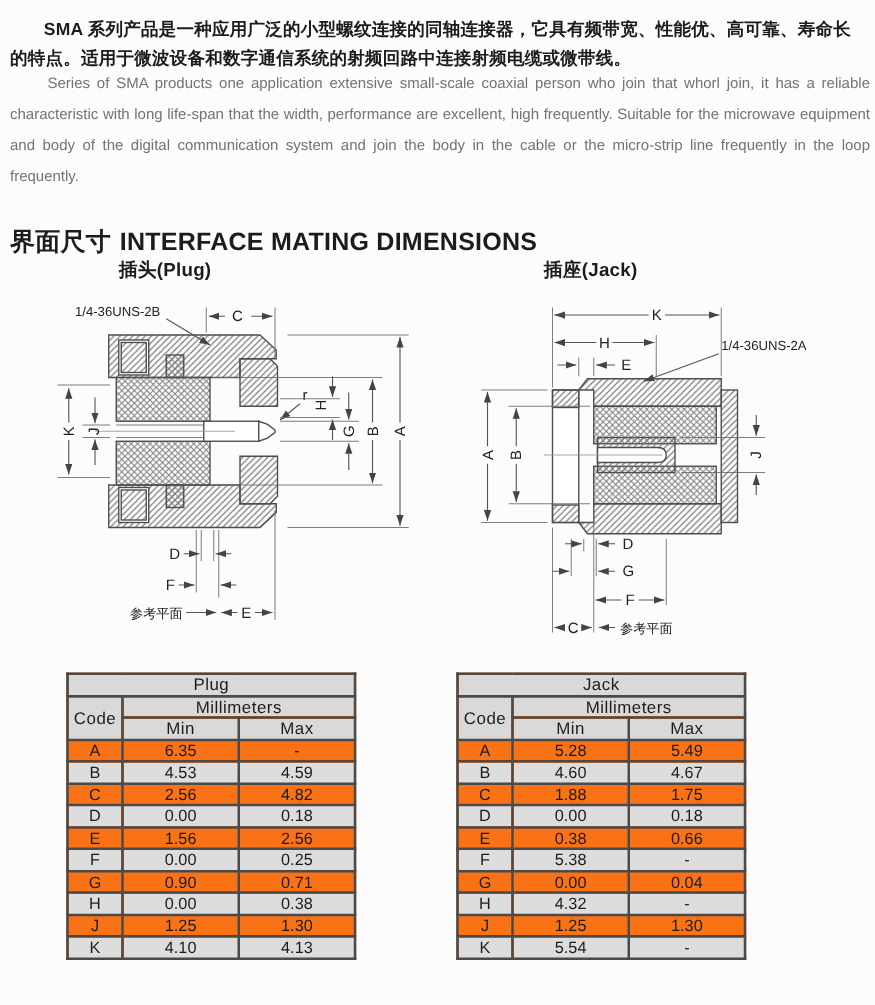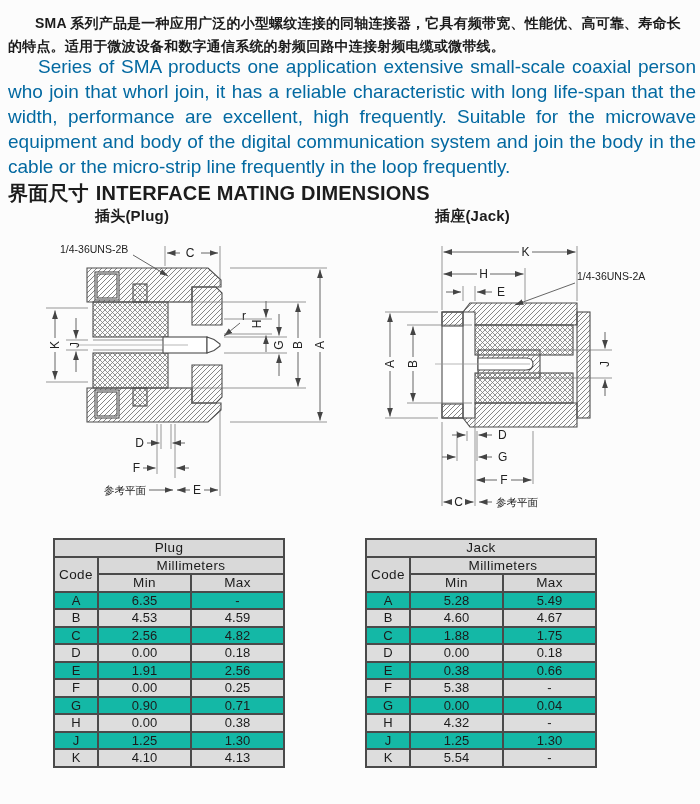--- a/index.html
+++ b/index.html
@@ -5,41 +5,41 @@
   :root{
     --bg:#fcfcfc; --ink:#1c1c1c; --bd:#4a4a4a; --hdr:#d9d9d9; --alt:#dddddd; --line:#555555;
   }
   *{box-sizing:border-box}
   html,body{margin:0;padding:0}
   body{width:700px;height:804px;position:relative;background:var(--bg);color:var(--ink);
        font-family:"Liberation Sans","DejaVu Sans",sans-serif;overflow:hidden}
   .abs{position:absolute}
   .p-cn{left:8px;top:12px;width:686px;font-size:14px;line-height:23px;font-weight:700;
         text-indent:27px;letter-spacing:.2px}
-  .p-en{left:8px;top:54px;width:688px;font-size:19px;line-height:25px;text-indent:30px;
-        text-align:justify;color:#0369a1}
+  .p-en{left:8px;top:54px;width:688px;font-size:12px;line-height:25px;text-indent:30px;
+        text-align:justify;color:#737373}
   .heading{left:8px;top:180px;font-size:20px;font-weight:700;letter-spacing:.2px}
   .heading .en-part{margin-left:7px}
   .fig-label{font-size:15px;font-weight:600;letter-spacing:.2px}
   #plug-label{left:95px;top:207px}
   #jack-label{left:435px;top:207px}
 
   
   .body-shape{fill:url(#hatch);stroke:#4d4d4d;stroke-width:1.1}
   .xbody-shape{fill:url(#xhatch);stroke:#4d4d4d;stroke-width:1.1}
   .white-shape{fill:#ffffff;stroke:#4d4d4d;stroke-width:1.1}
   .ext{stroke:#6a6a6a;stroke-width:.7;fill:none}
   .dim{stroke:var(--line);stroke-width:.9;fill:none}
   .cl{stroke:#999;stroke-width:.7;fill:none}
   .dtext{font-size:12px;fill:#222;font-family:"Liberation Sans","DejaVu Sans",sans-serif}
   .stext{font-size:10.5px;fill:#222;font-family:"Liberation Sans","DejaVu Sans",sans-serif}
 
   
   .dim-table{position:absolute;top:538px;border-collapse:collapse;table-layout:fixed;
-             text-align:center;font-size:13px;background:#14b8a6}
+             text-align:center;font-size:13px;background:#f97316}
   .dim-table td{border:2px solid var(--bd);height:17.5px;padding:0 2px;overflow:hidden}
   .dim-table .hd{background:var(--hdr);font-size:13.5px;letter-spacing:.4px}
   .dim-table tbody tr:nth-child(even) td{background:var(--alt)}
   #plug-table{left:53px;width:230px}
   #jack-table{left:365px;width:229px}
   .c-code{width:44px}.c-min{width:93px}.c-max{width:93px}
 </style>
 </head>
 <body>
 
@@ -318,21 +318,21 @@
         <td>2.56</td>
         <td>4.82</td>
       </tr>
     <tr>
         <td>D</td>
         <td>0.00</td>
         <td>0.18</td>
       </tr>
     <tr>
         <td>E</td>
-        <td>1.91</td>
+        <td>1.56</td>
         <td>2.56</td>
       </tr>
     <tr>
         <td>F</td>
         <td>0.00</td>
         <td>0.25</td>
       </tr>
     <tr>
         <td>G</td>
         <td>0.90</td>

